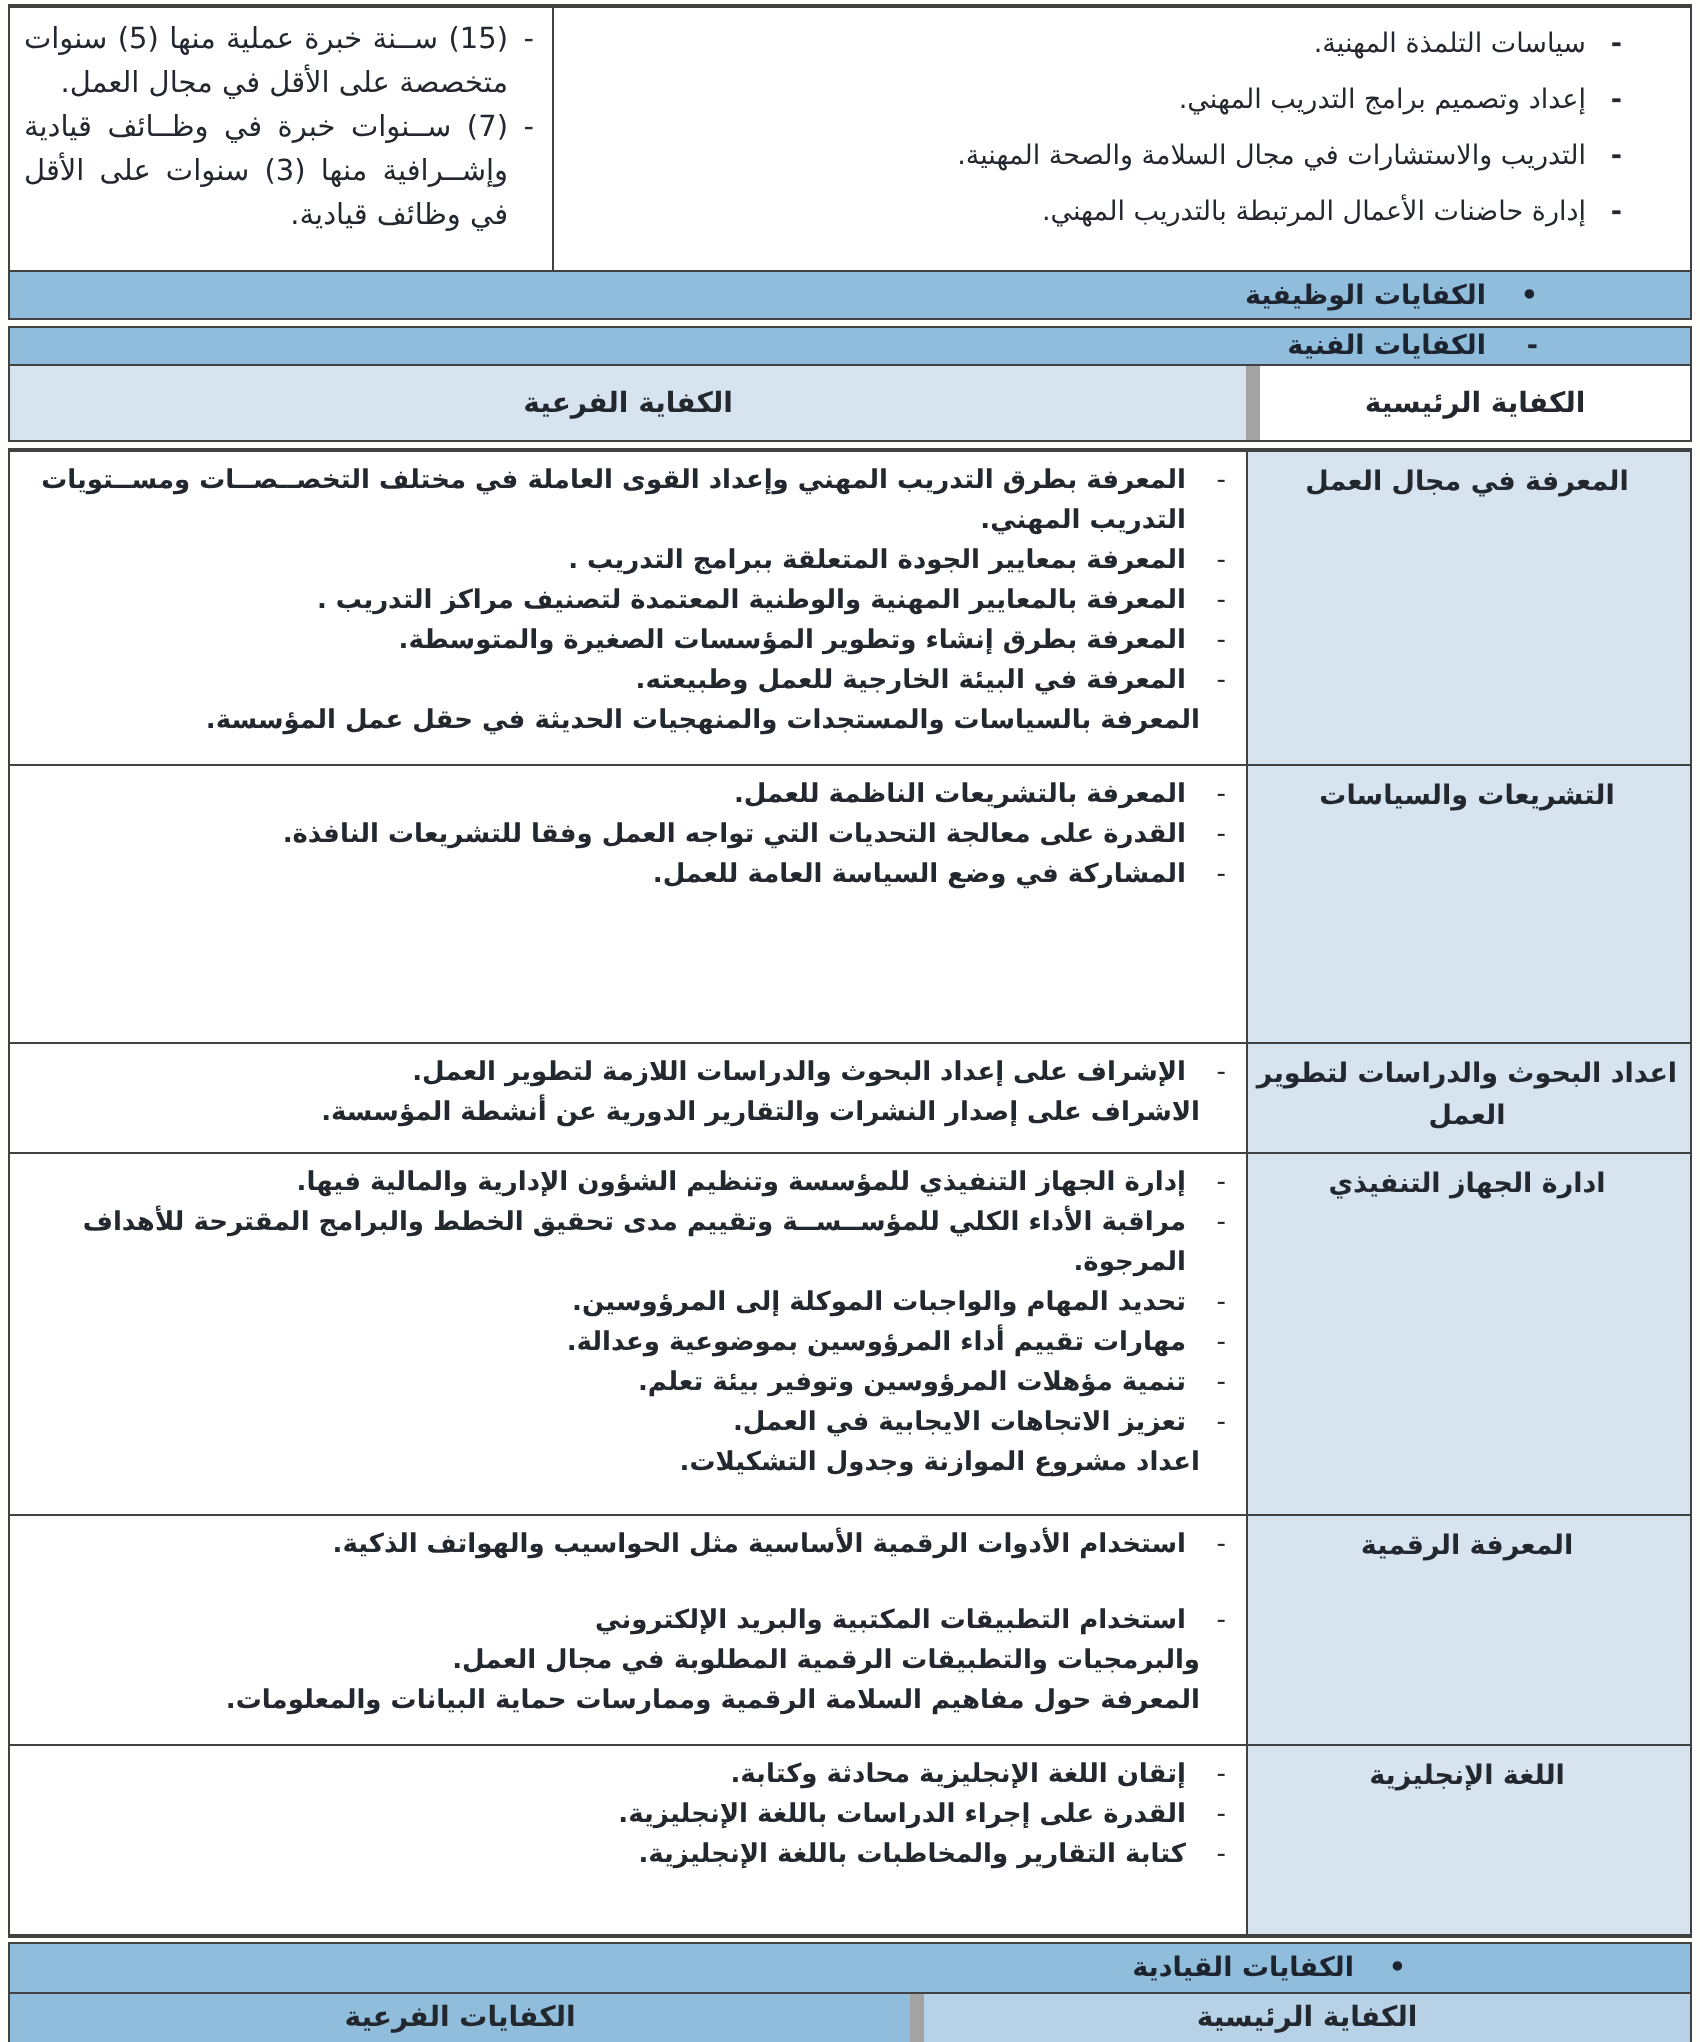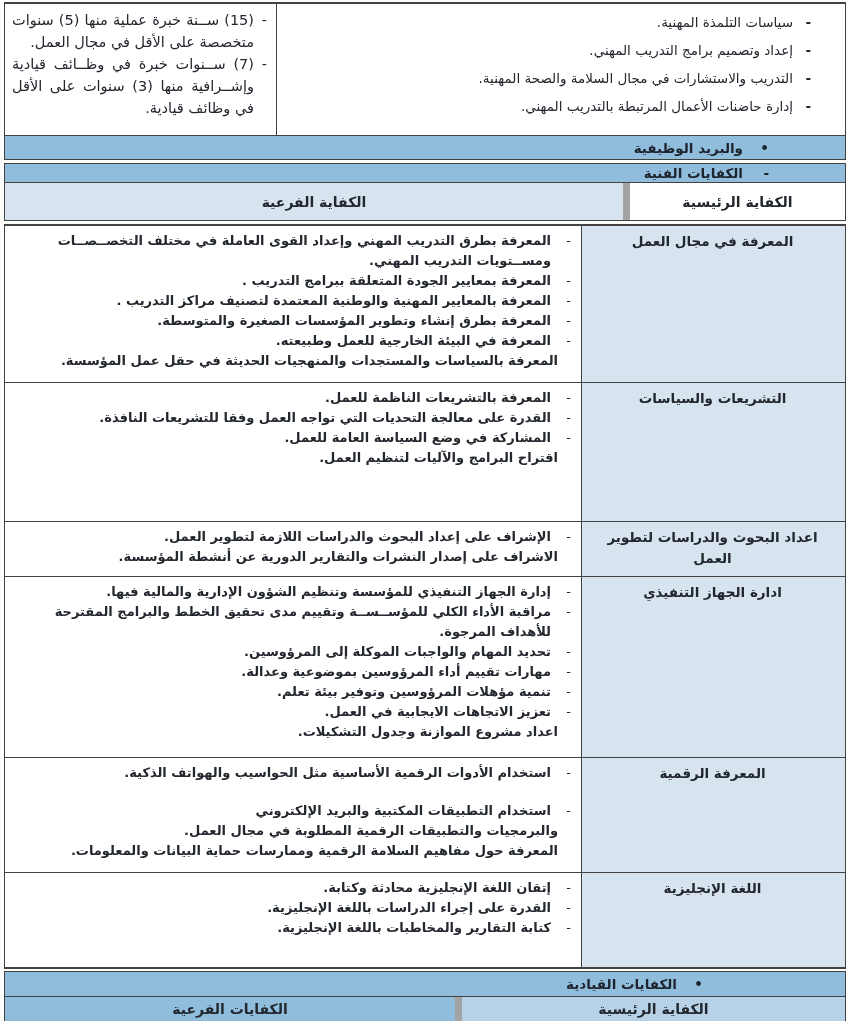--- a/index.html
+++ b/index.html
@@ -39,21 +39,21 @@
   .hdr-main{width:222px;background:#ffffff;border-left:7px solid #a3a3a3;}
   .hdr-sub{flex:1;background:#d7e4f0;}
   .hdr-row.bottom-table{height:26px;}
   .hdr-row.bottom-table .hdr-main{width:390px;background:#b7d2e6;}
   .hdr-row.bottom-table .hdr-sub{background:#8fbddb;}
 
   
   .t-body{margin-top:3px;}
   .t-row{display:flex;border-bottom:1px solid #424242;box-sizing:border-box;}
   .t-row:first-child{border-top:1px solid #424242;}
-  .t-main{width:264px;box-sizing:border-box;border-left:1px solid #424242;background:#d7e4f0;
+  .t-main{width:222px;box-sizing:border-box;border-left:1px solid #424242;background:#d7e4f0;
           font-weight:bold;font-size:13.5px;line-height:21px;text-align:center;padding:5px 6px 0 4px;}
   .t-sub{flex:1;box-sizing:border-box;padding:5px 10px 0 6px;font-size:13px;line-height:20px;}
   .item{display:flex;}
   .item .dash{flex:0 0 20px;}
   .item .itxt{flex:1;font-weight:bold;}
   .item.flush{padding-right:13px;}
   .item.gapped{margin-top:18px;}
 </style>
 </head>
 <body>
@@ -91,21 +91,21 @@
             <div class="e-item">
               <span class="dash">-</span>
               <span class="itxt">(7) ســنوات خبرة في وظــائف قيادية وإشــرافية منها (3) سنوات على الأقل في وظائف قيادية.</span>
             </div>
           </div>
       </div>
     </div>
 
     <div class="sect band band-functional">
       <span class="marker">•</span>
-      <span>والبريد الوظيفية</span>
+      <span>الكفايات الوظيفية</span>
     </div>
 
     <div class="sect band band-technical">
       <span class="marker">-</span>
       <span>الكفايات الفنية</span>
     </div>
 
     <div class="sect hdr-row main-table">
       <div class="hdr-cell hdr-main">الكفاية الرئيسية</div>
       <div class="hdr-cell hdr-sub">الكفاية الفرعية</div>
@@ -148,23 +148,20 @@
               <span class="itxt">المعرفة بالتشريعات الناظمة للعمل.</span>
             </div>
             <div class="item">
               <span class="dash">-</span>
               <span class="itxt">القدرة على معالجة التحديات التي تواجه العمل وفقا للتشريعات النافذة.</span>
             </div>
             <div class="item">
               <span class="dash">-</span>
               <span class="itxt">المشاركة في وضع السياسة العامة للعمل.</span>
             </div>
-            <div class="item flush">
-              <span class="itxt">اقتراح البرامج والآليات لتنظيم العمل.</span>
-            </div>
           </div>
         </div>
         <div class="t-row" style="height: 55px;">
           <div class="t-main">اعداد البحوث والدراسات لتطوير العمل</div>
           <div class="t-sub">
             <div class="item">
               <span class="dash">-</span>
               <span class="itxt">الإشراف على إعداد البحوث والدراسات اللازمة لتطوير العمل.</span>
             </div>
             <div class="item flush">

